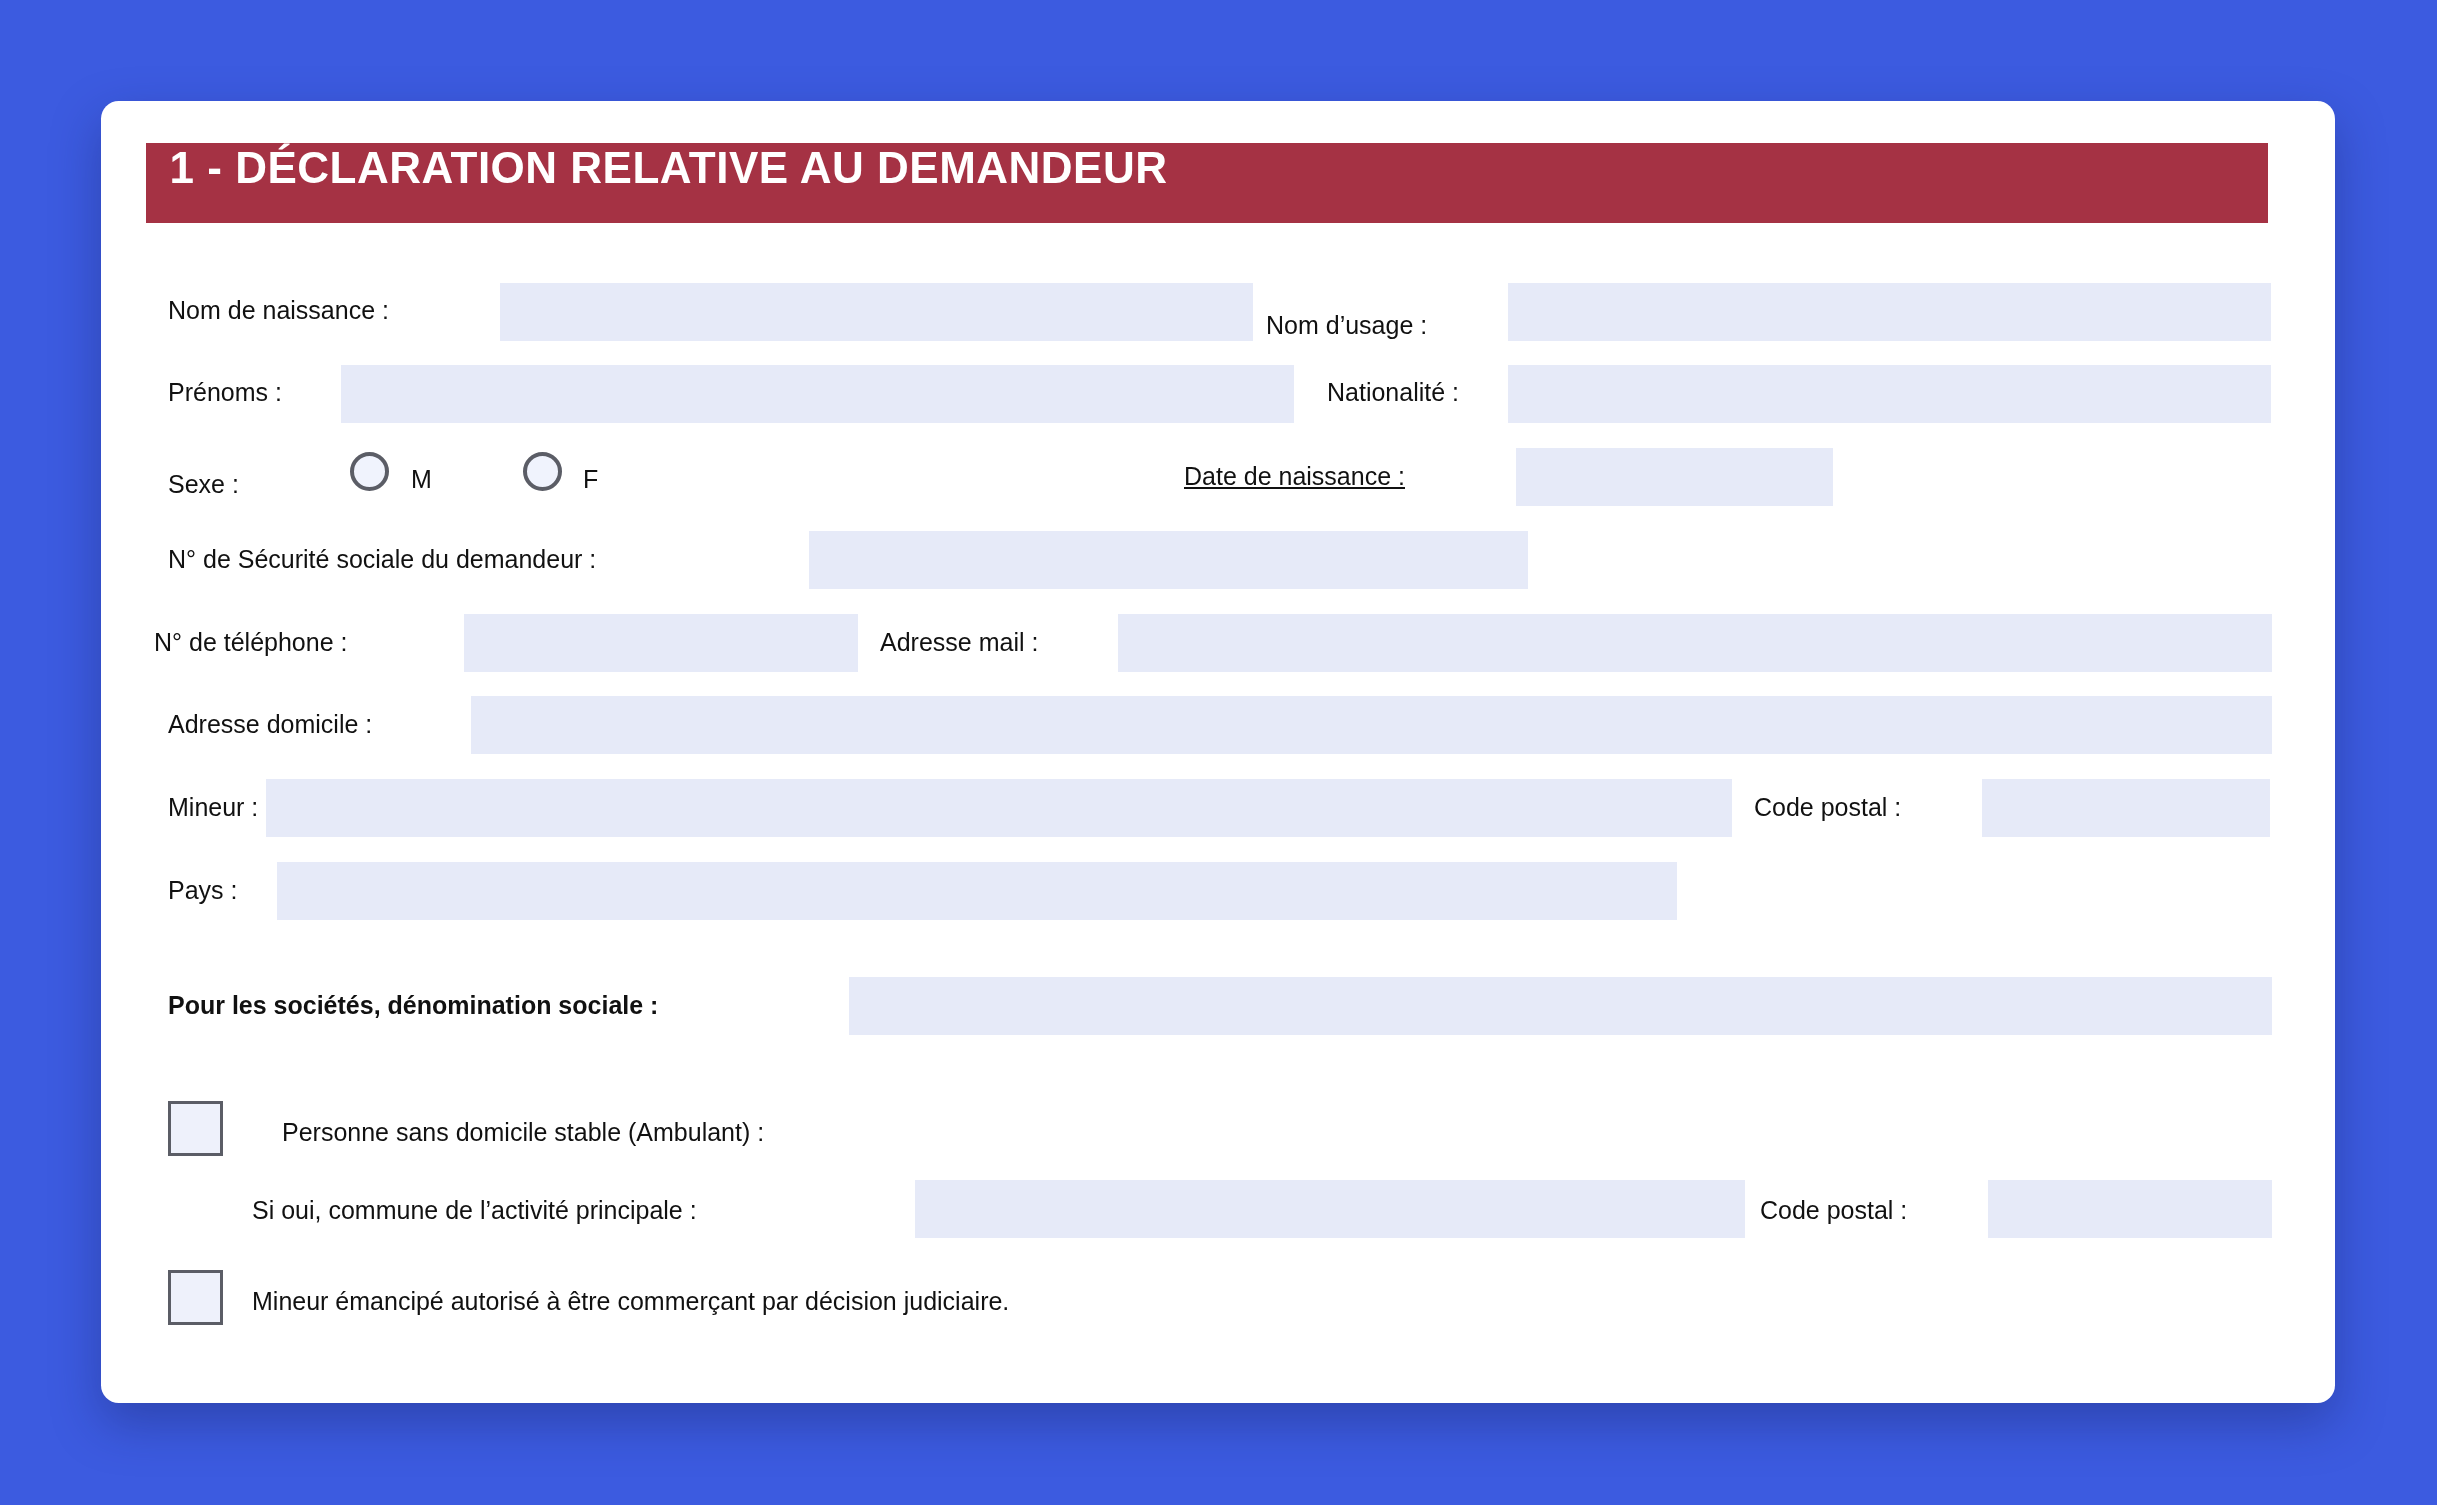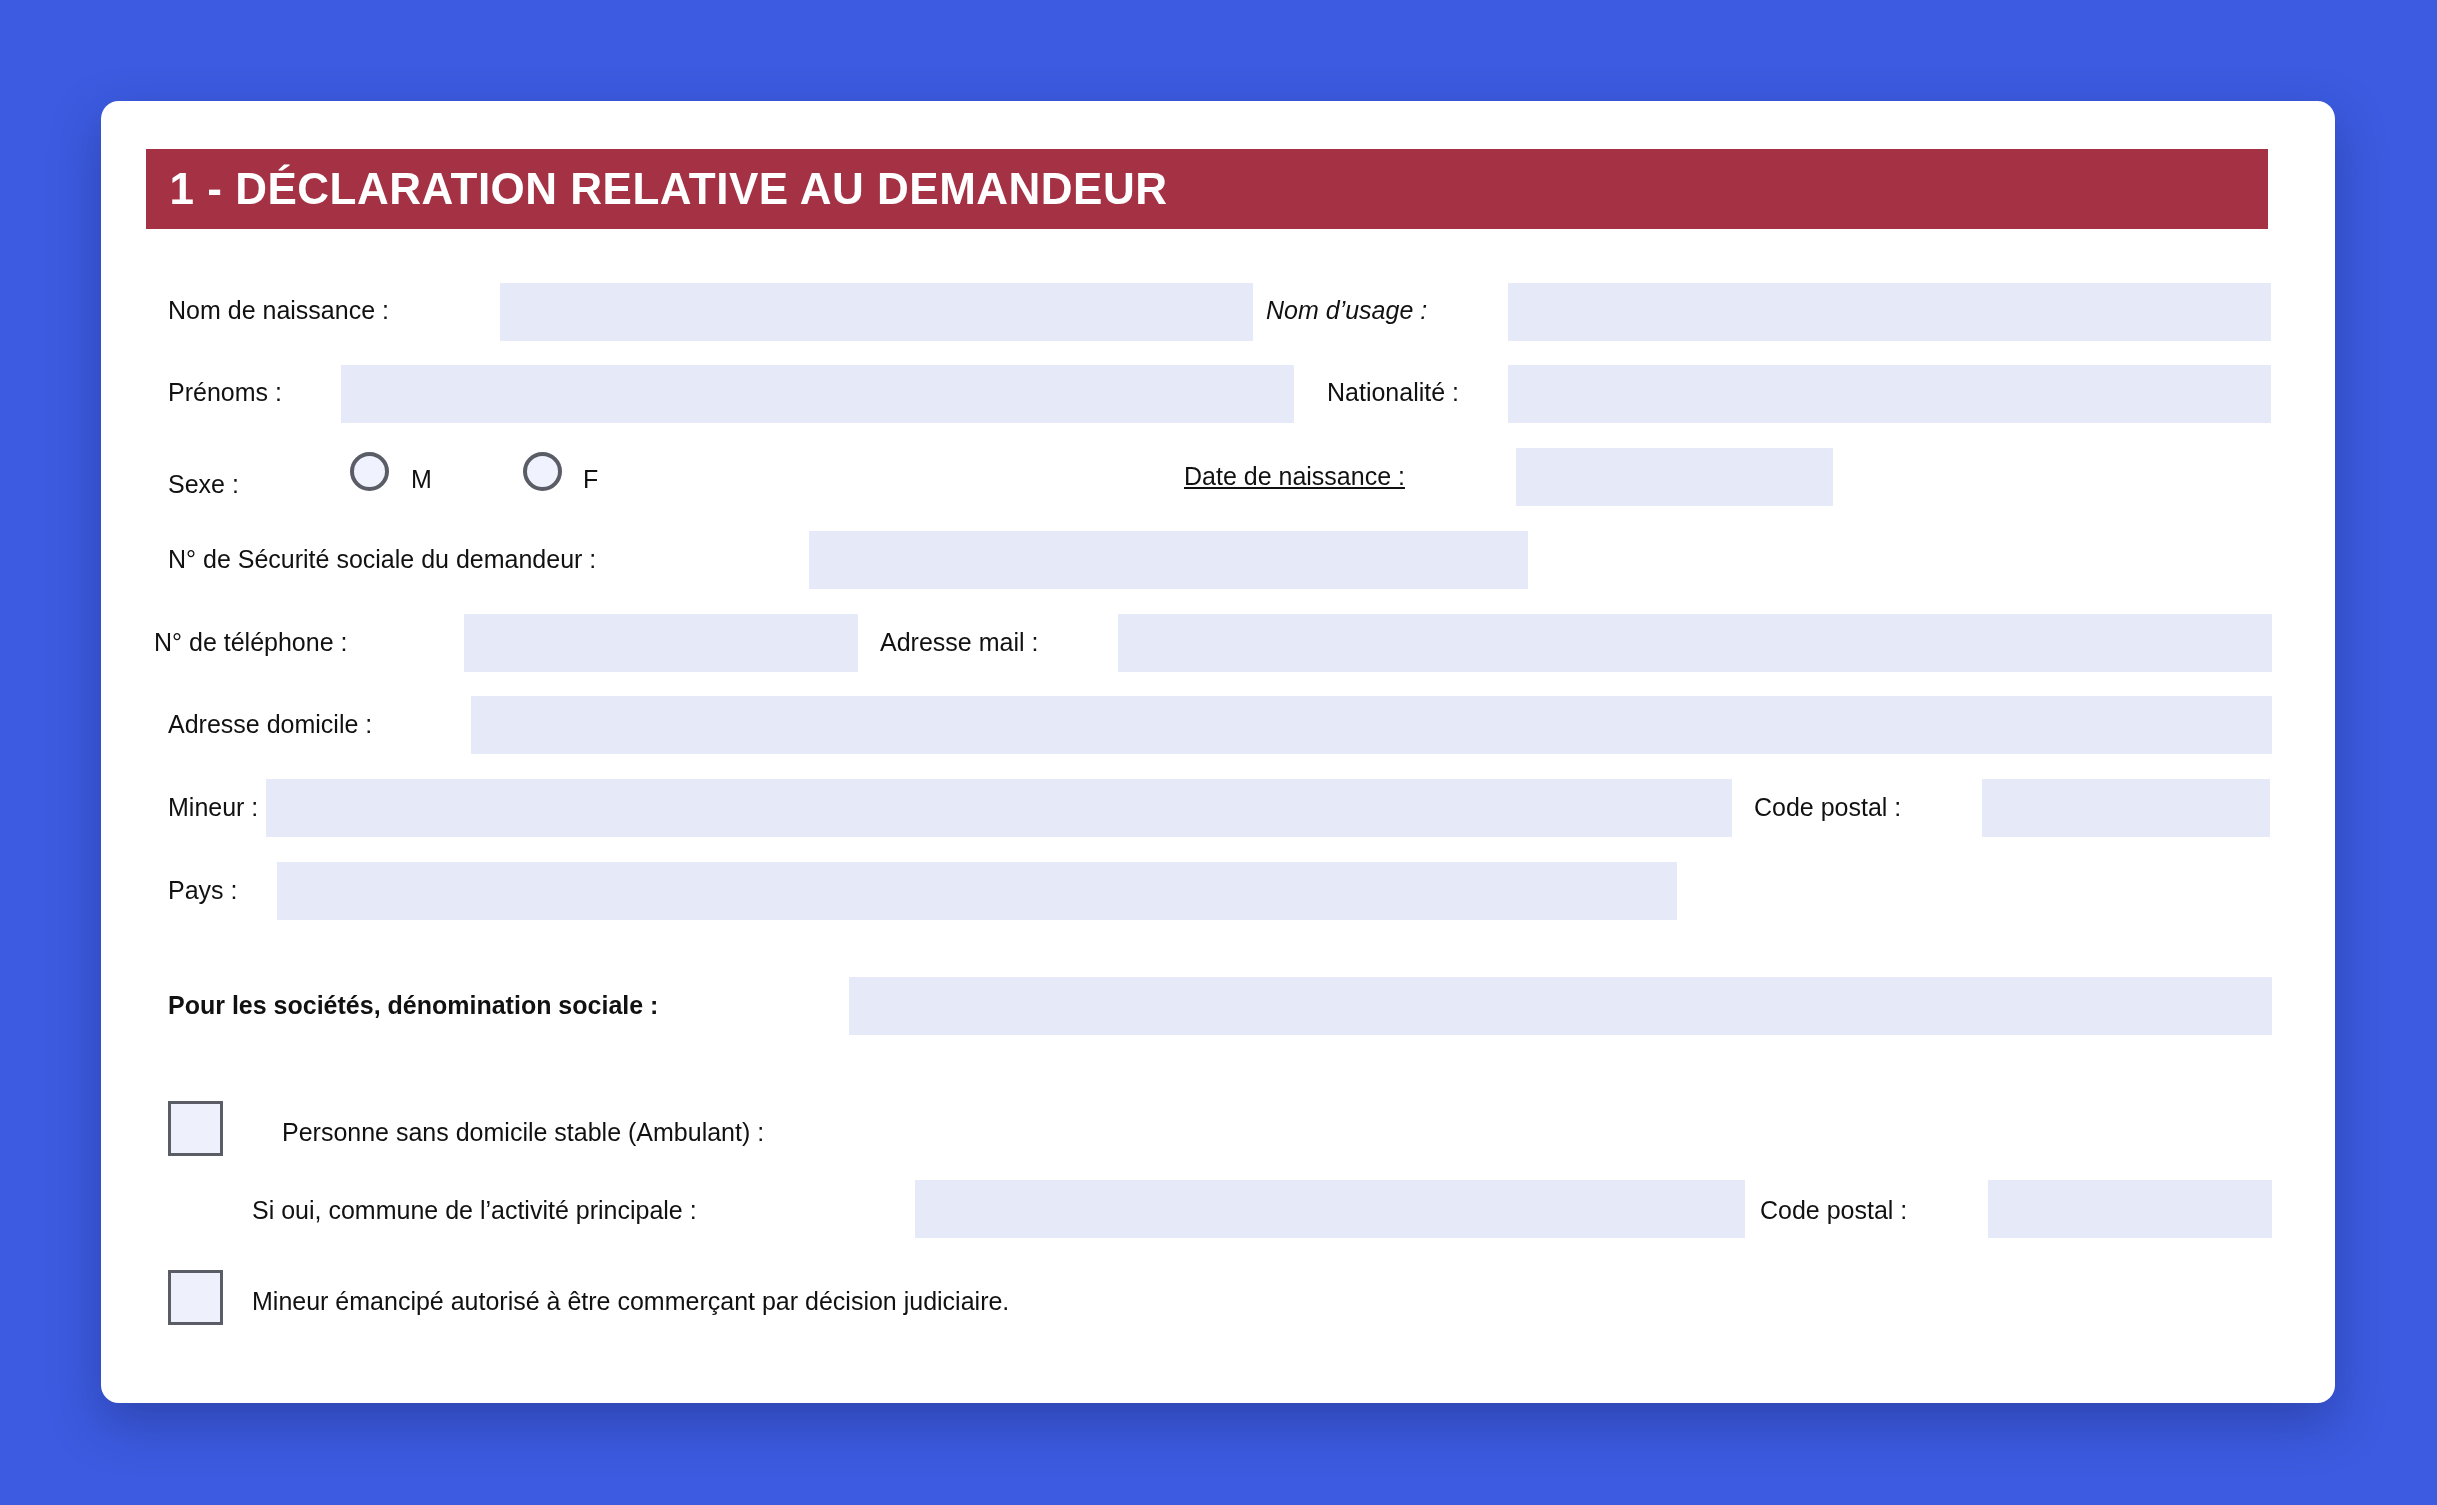--- a/index.html
+++ b/index.html
@@ -6,22 +6,22 @@
   body {
     width:2437px; height:1505px; background:#3c5be0; position:relative; overflow:hidden;
     font-family:"Liberation Sans", "DejaVu Sans", sans-serif; color:#111;
   }
   .card {
     position:absolute; left:101px; top:101px; width:2234px; height:1302px;
     background:#fff; border-radius:17.7px;
     box-shadow:0 19.7px 49px rgba(20,30,90,0.35);
   }
   .header-bar {
-    position:absolute; left:146px; top:149px; width:2122px; height:80px;
-    background:#a53244; display:flex; align-items:center;
+    position:absolute; left:146px; top:143px; width:2122px; height:80px;
+    background:#a53244; display:flex; align-items:flex-start;
   }
   .header-bar span {
     color:#fff; font-weight:700; font-size:44px; padding-left:23.6px; letter-spacing:0.5px;
   }
   .lbl { position:absolute; font-size:25px; line-height:56px; white-space:nowrap; color:#111; }
   .fld { position:absolute; height:56px; background:#e6eaf8; border:none; }
   .radio {
     position:absolute; width:39px; height:39px; border-radius:50%;
     border:4.9px solid #5b5d66; box-sizing:border-box; background:#f0f3fd;
   }
@@ -34,21 +34,21 @@
 <body>
 
 <div class="card"></div>
 
 <div class="header-bar">
   <span>1 - DÉCLARATION RELATIVE AU DEMANDEUR</span>
 </div>
 
 <span class="lbl" style="left:168px;top:282px;">Nom de naissance :</span>
 <input class="fld" style="left: 500px; top: 283px; width: 749px;" value="">
-<span class="lbl" style="left:1266px;top:282px;font-style:italic;">Nom d’usage :</span>
+<span class="lbl" style="left:1266px;top:297px;">Nom d’usage :</span>
 <input class="fld" style="left: 1508px; top: 283px; width: 759px;" value="">
 
 <span class="lbl" style="left:168px;top:364px;">Prénoms :</span>
 <input class="fld" style="left: 341px; top: 365px; width: 949px;" value="">
 <span class="lbl" style="left:1305px;top:364px;margin-left:22px;">Nationalité :</span>
 <input class="fld" style="left: 1508px; top: 365px; width: 759px;" value="">
 
 <span class="lbl" style="left:168px;top:456px;text-align:right;">Sexe :</span>
 <span class="radio" style="left:350px;top:452px;"></span>
 <span class="lbl" style="left:411px;top:451px;">M</span>

